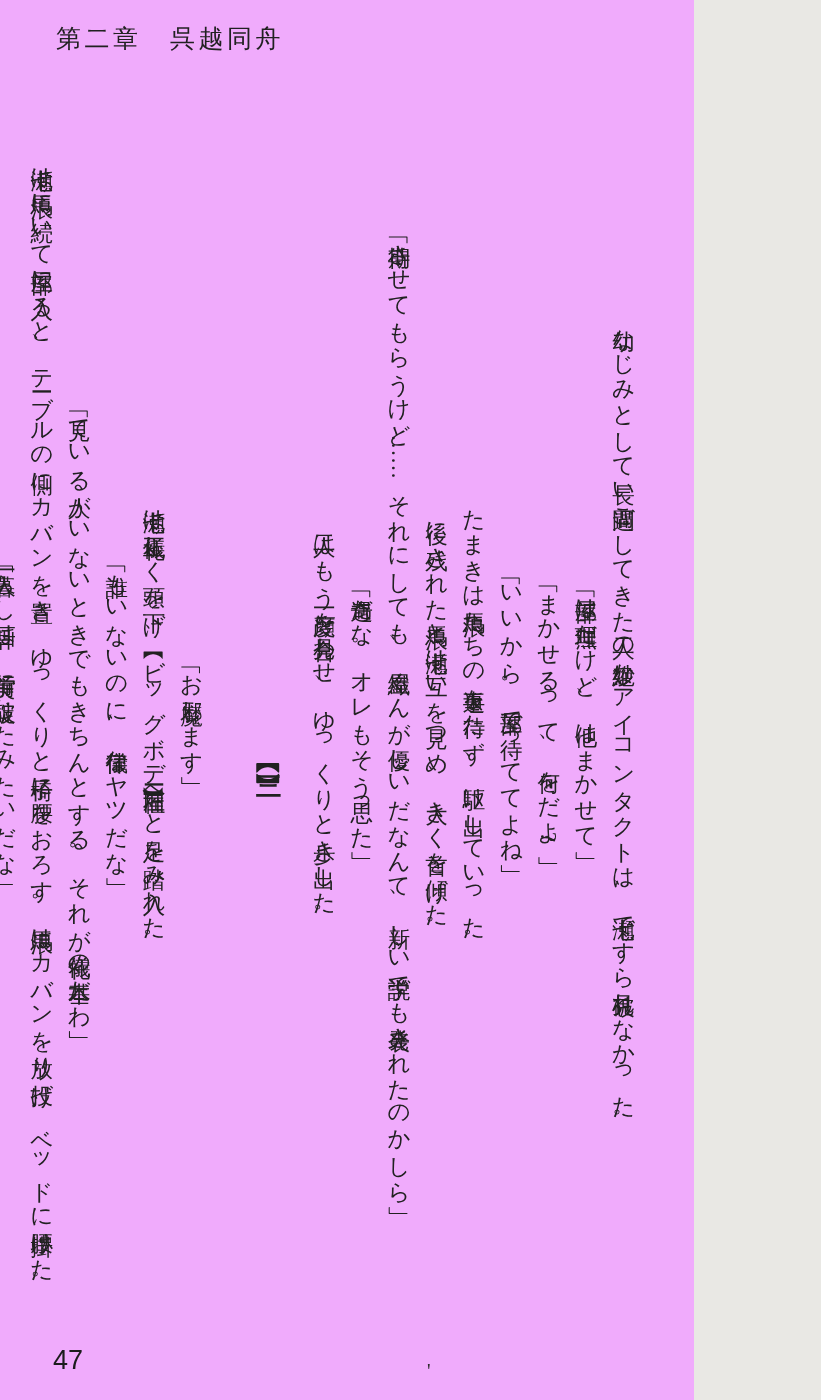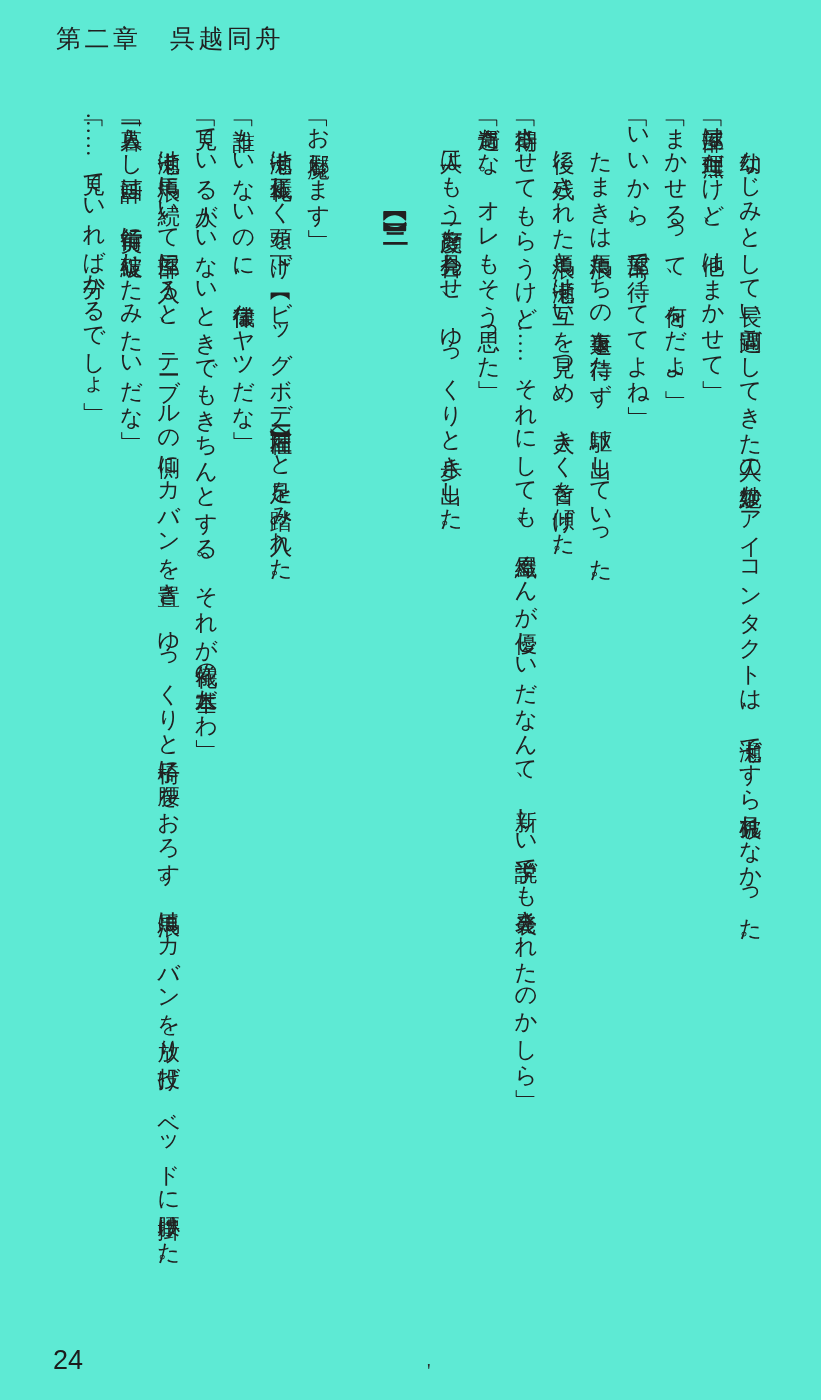--- a/index.html
+++ b/index.html
@@ -2,26 +2,27 @@
 <html lang="ja"><head>
 <meta charset="utf-8">
 <style>
   html, body {
     margin: 0;
     padding: 0;
     background: #e9e8e4;
   }
   .page {
     position: relative;
-    width: 821px;
+    width: 694px;
     height: 1400px;
-    background: #5eead4;
+    background: #f0abfc;
     overflow: hidden;
     color: #212121;
     font-family: "Liberation Serif", "DejaVu Serif", serif;
+    text-align: center;
   }
   
   .chapter-header {
     position: absolute;
     top: 22px;
     left: 56px;
     font-size: 25px;
     letter-spacing: 3.5px;
     font-weight: 500;
     white-space: nowrap;
@@ -96,15 +97,15 @@
       <p class="narrative">七瀬は礼儀正しく頭を下げ、【ビッグボデー】旧社屋へと足を踏み入れた。</p>
       <p class="dialogue">「誰もいないのに、律儀なヤツだな」</p>
       <p class="dialogue">「見ている人がいないときでもきちんとする。それが礼儀の基本だわ」</p>
       <p class="narrative">七瀬は浪馬に続いて部屋に入ると、テーブルの側にカバンを置き、ゆっくりと椅子に腰をおろす。浪馬はカバンを放り投げ、ベッドに腰掛けた。</p>
       <p class="dialogue">「一人暮らし計画は、実行前に破綻したみたいだな」</p>
       <p class="dialogue">「……見ていれば分かるでしょ」</p>
     </div>
 
   <span class="stray-mark">'</span>
 
-  <div class="page-number">24</div>
+  <div class="page-number">47</div>
 
 </div>
 
 </body></html>

